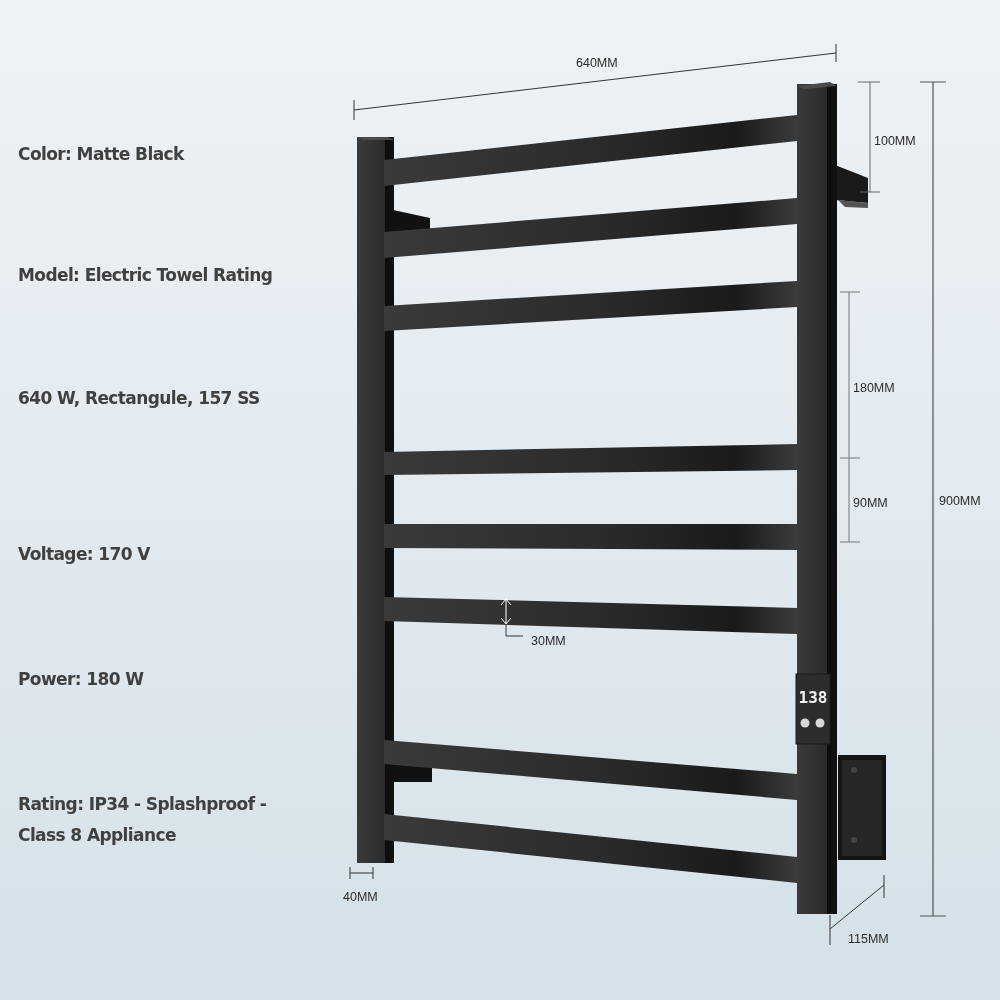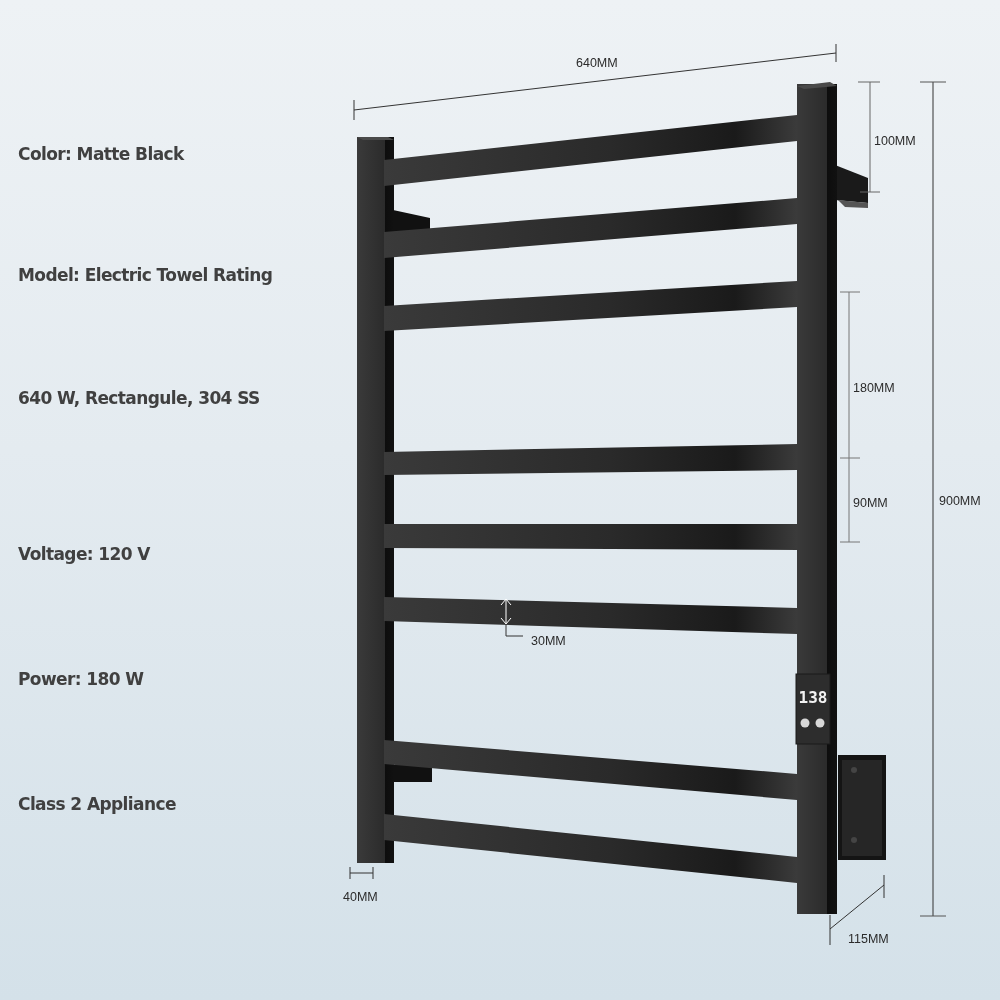--- a/index.html
+++ b/index.html
@@ -21,30 +21,31 @@
 </head>
 <body>
 
 <p class="spec" style="top:139px">
     <span>Color: Matte Black</span>
   </p>
 <p class="spec" style="top:260px">
     <span>Model: Electric Towel Rating</span>
   </p>
 <p class="spec" style="top:383px">
-  <span>640 W, Rectangule, 304 SS</span>
+  <span>640 W, Rectangule, 157 SS</span>
 </p>
 <p class="spec" style="top:539px">
-    <span>Voltage: 120 V</span>
+    <span>Voltage: 170 V</span>
   </p>
 <p class="spec" style="top:664px">
     <span>Power: 180 W</span>
   </p>
 <p class="spec" style="top:789px">
-  <span>Class 2 Appliance</span>
+  <span>Rating: IP34 - Splashproof -</span>
+  <span>Class 8 Appliance</span>
 </p>
 
 <svg class="art" width="1000" height="1000" viewBox="0 0 1000 1000">
   <defs>
     <linearGradient id="barGrad" x1="0" y1="0" x2="1" y2="0">
       <stop offset="0" stop-color="#3a3a3a"></stop>
       <stop offset="0.55" stop-color="#2a2a2a"></stop>
       <stop offset="0.85" stop-color="#1a1a1a"></stop>
       <stop offset="1" stop-color="#3b3b3b"></stop>
     </linearGradient>

